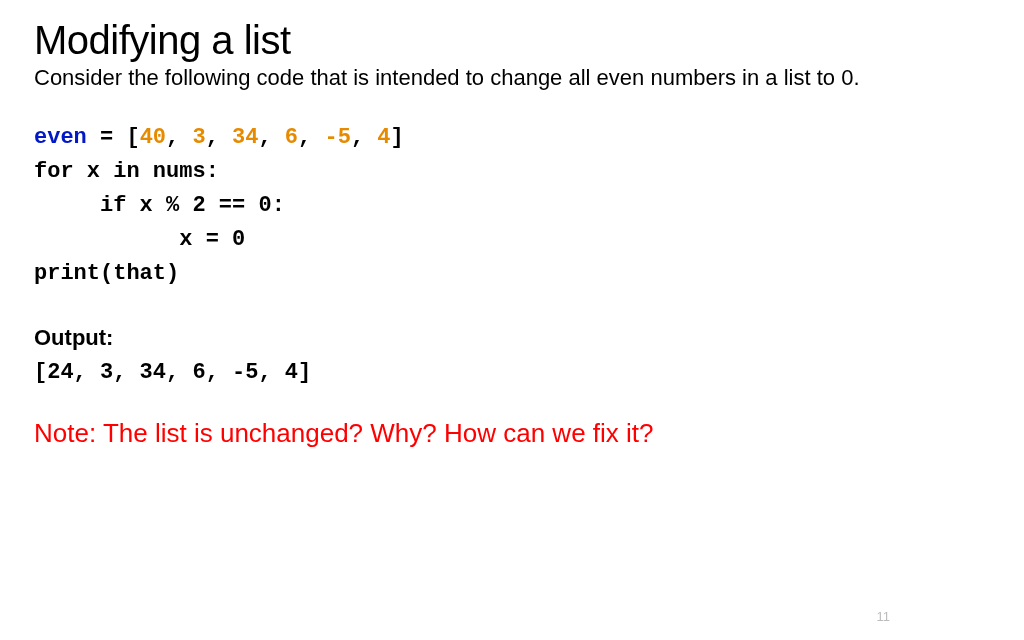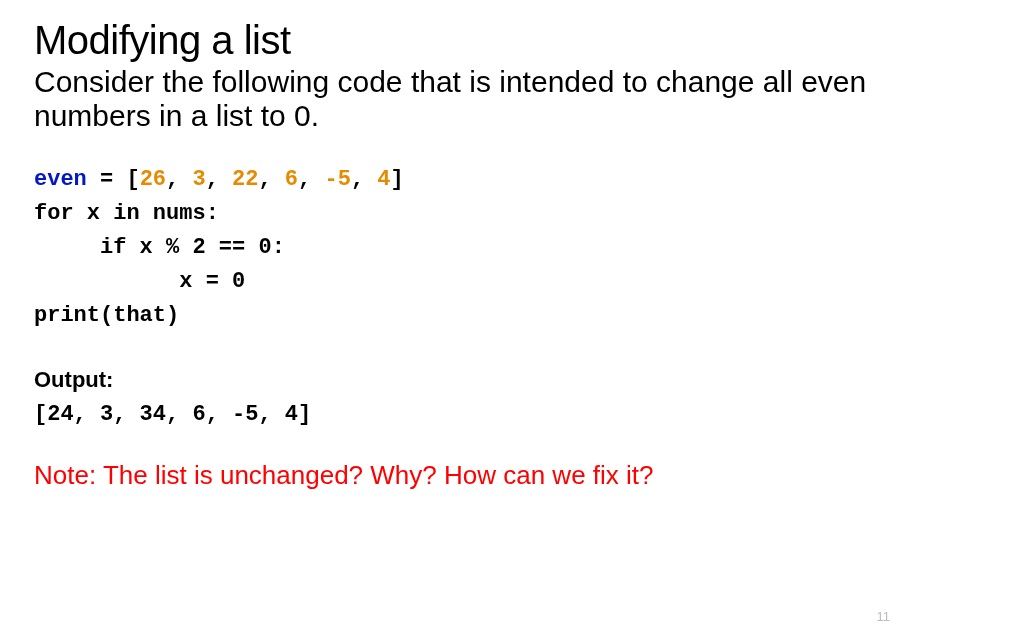--- a/index.html
+++ b/index.html
@@ -19,21 +19,21 @@
     padding: 18px 34px 0 34px;
     position: relative;
   }
   .title {
     font-size: 40px;
     font-weight: 400;
     margin: 0 0 2px 0;
     letter-spacing: -0.5px;
   }
   .subtitle {
-    font-size: 30px;
+    font-size: 22px;
     font-weight: 400;
     margin: 0 0 30px 0;
   }
   .code {
     font-family: "Courier New", Courier, monospace;
     font-size: 22px;
     font-weight: bold;
     line-height: 1.55;
     white-space: pre;
     color: #000;
@@ -68,21 +68,21 @@
   }
 </style>
 </head>
 <body>
 
 <div class="slide">
 
   <h1 class="title">Modifying a list</h1>
   <div class="subtitle">Consider the following code that is intended to change all even numbers in a list to 0.</div>
 
-  <div class="code"><span class="kw-blue">even</span><span> = [</span><span class="lit-orange">26</span><span>, </span><span class="lit-orange">3</span><span>, </span><span class="lit-orange">22</span><span>, </span><span class="lit-orange">6</span><span>, </span><span class="lit-orange">-5</span><span>, </span><span class="lit-orange">4</span><span>]</span>
+  <div class="code"><span class="kw-blue">even</span><span> = [</span><span class="lit-orange">40</span><span>, </span><span class="lit-orange">3</span><span>, </span><span class="lit-orange">34</span><span>, </span><span class="lit-orange">6</span><span>, </span><span class="lit-orange">-5</span><span>, </span><span class="lit-orange">4</span><span>]</span>
 <span>for x in nums:</span>
 <span>     if x % 2 == 0:</span>
 <span>           x = 0</span>
 <span>print(that)</span></div>
 
   <div class="output-label">Output:</div>
   <div class="output-line">[24, 3, 34, 6, -5, 4]</div>
 
   <div class="note">Note: The list is unchanged? Why? How can we fix it?</div>
 

